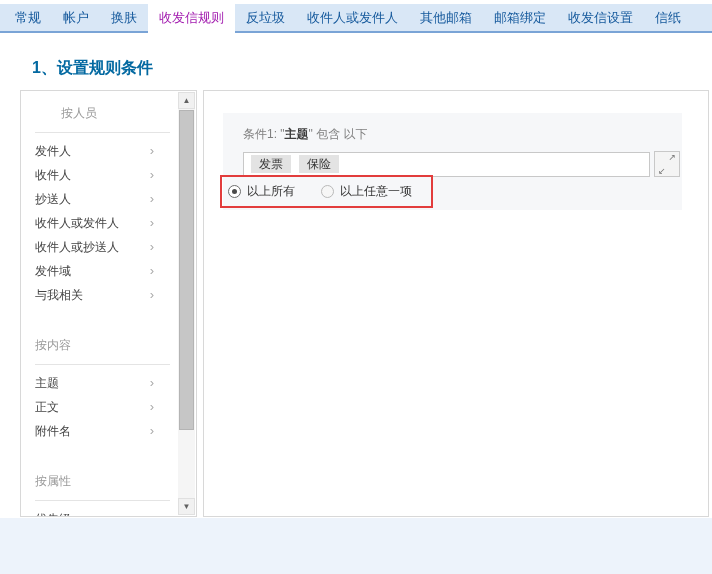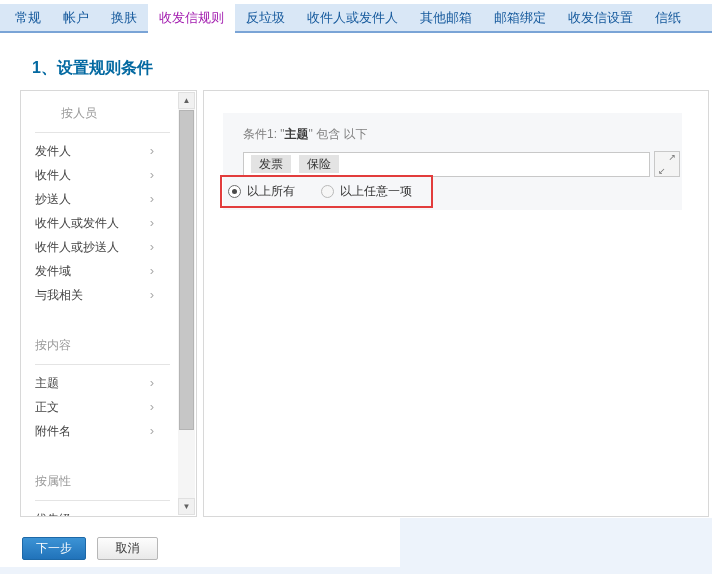--- a/index.html
+++ b/index.html
@@ -194,18 +194,14 @@
           <div class="radio-opt">
             <span class="radio unchecked"></span>
             <span>以上任意一项</span>
           </div>
         </div>
       </div>
     </div>
   </div>
 
   <div class="footer-strip"></div>
-  <div class="button-area">
-    <div class="btn btn-primary">下一步</div>
-    <div class="btn btn-cancel">取消</div>
-  </div>
 
 </div>
 
 </body></html>

